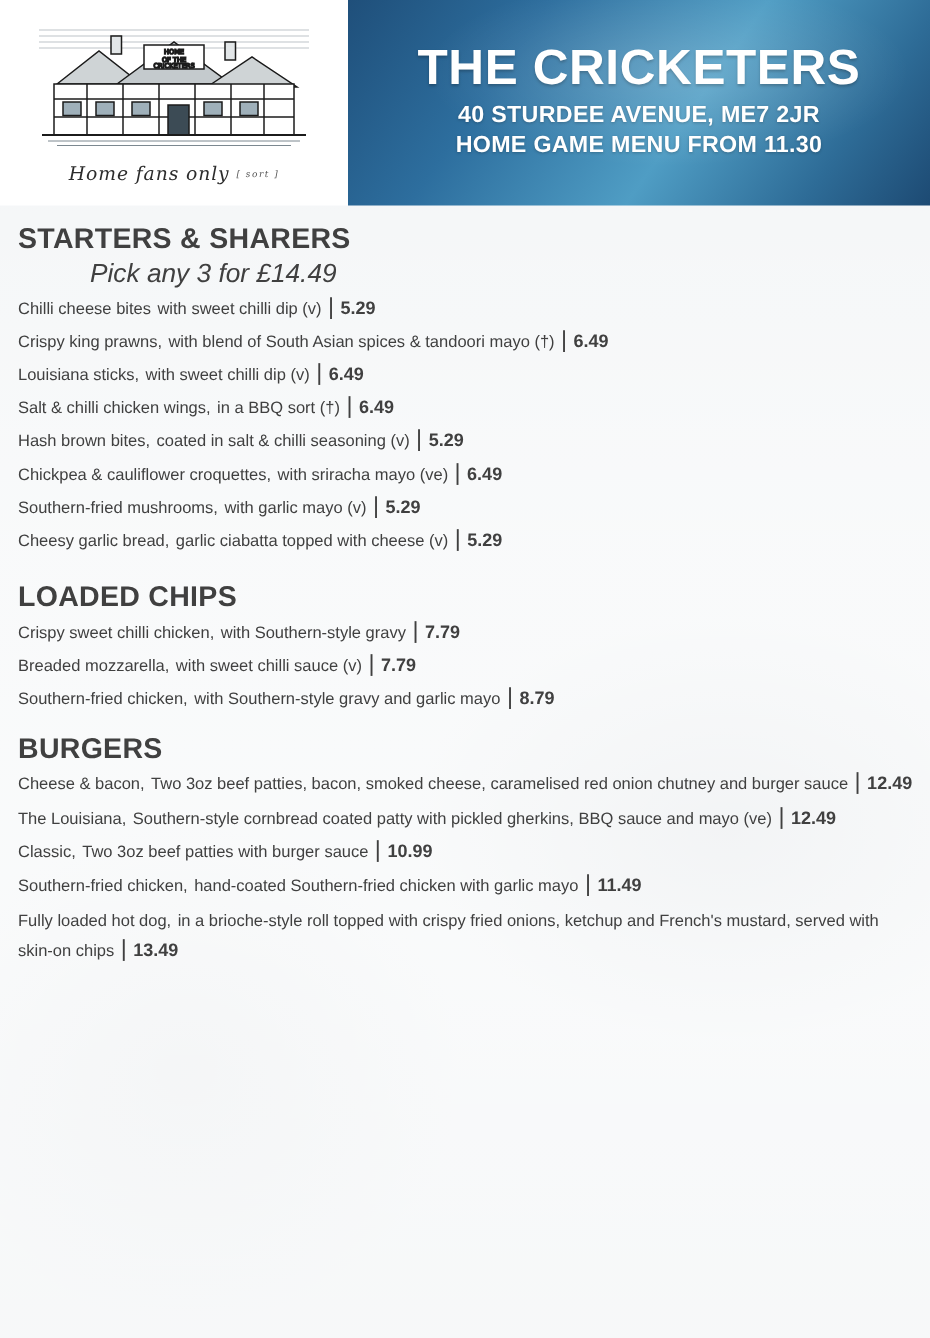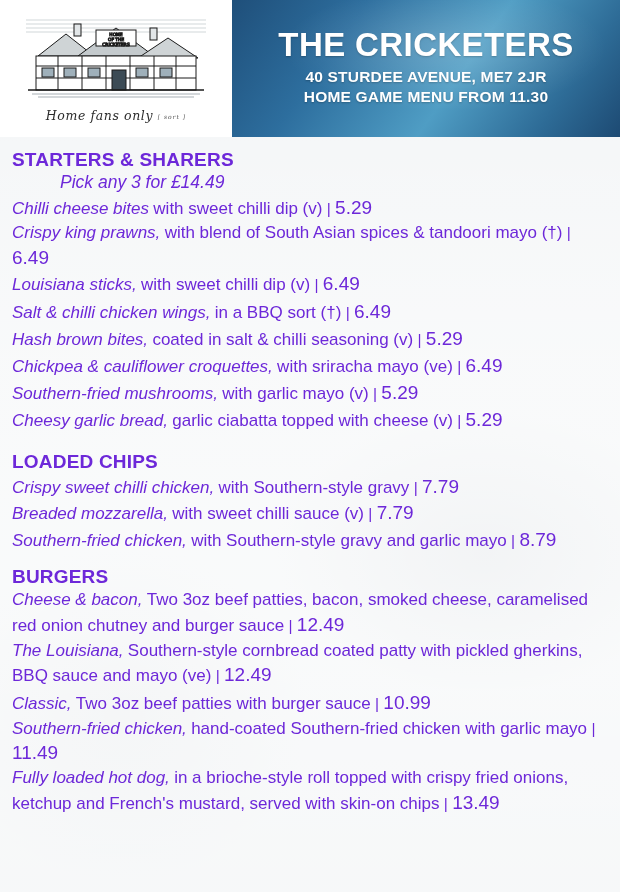--- a/index.html
+++ b/index.html
@@ -113,21 +113,21 @@
     font-weight: 700;
     letter-spacing: 0.2px;
     text-shadow: 0 1px 2px rgba(0,0,0,0.25);
   }
 
   
   .content {
     position: relative;
     z-index: 2;
     padding: 12px 10px 0 12px;
-    color: #6d28d9;
+    color: #404040;
   }
   .section { margin-bottom: 14px; }
   .section-title {
     font-size: 19px;
     font-weight: 700;
     letter-spacing: 0.2px;
     margin-bottom: 1px;
   }
   .section-sub {
     font-style: italic;
@@ -135,28 +135,28 @@
     font-weight: 400;
     margin-bottom: 2px;
     margin-left: 48px;
   }
   .item {
     font-size: 15.5px;
     line-height: 1.33;
     margin-bottom: 1px;
   }
   .item .nm {
-    font-size: 17px;
-    font-style: italic;
+    font-size: 11px;
   }
   .item .desc {
-    font-size: 17px;
+    font-size: 11px;
   }
   .item .price {
-    font-size: 19px;
+    font-size: 12px;
+    font-weight: bold;
   }
   .section.starters .item { margin-bottom: 1.5px; }
   .section.loaded { margin-top: 18px; }
   .section.burgers { margin-top: 12px; }
   .section.burgers .item { margin-bottom: 2px; }
 </style>
 </head>
 <body>
 
 <div class="page">

